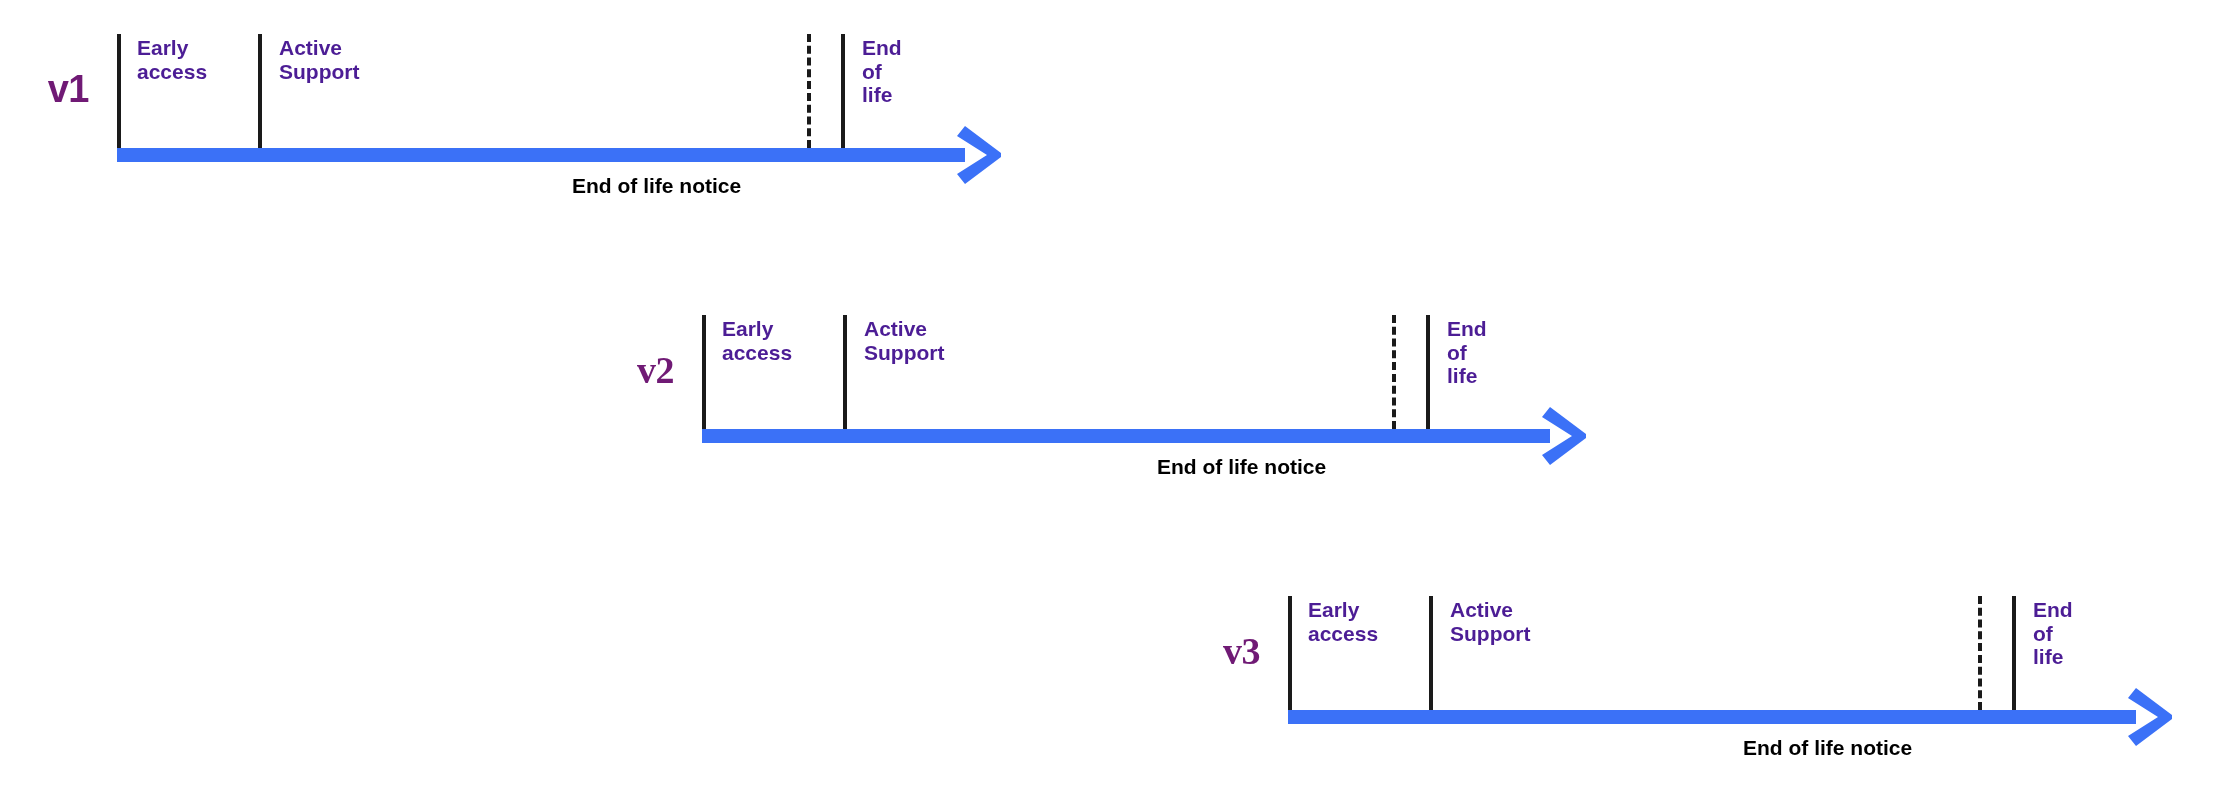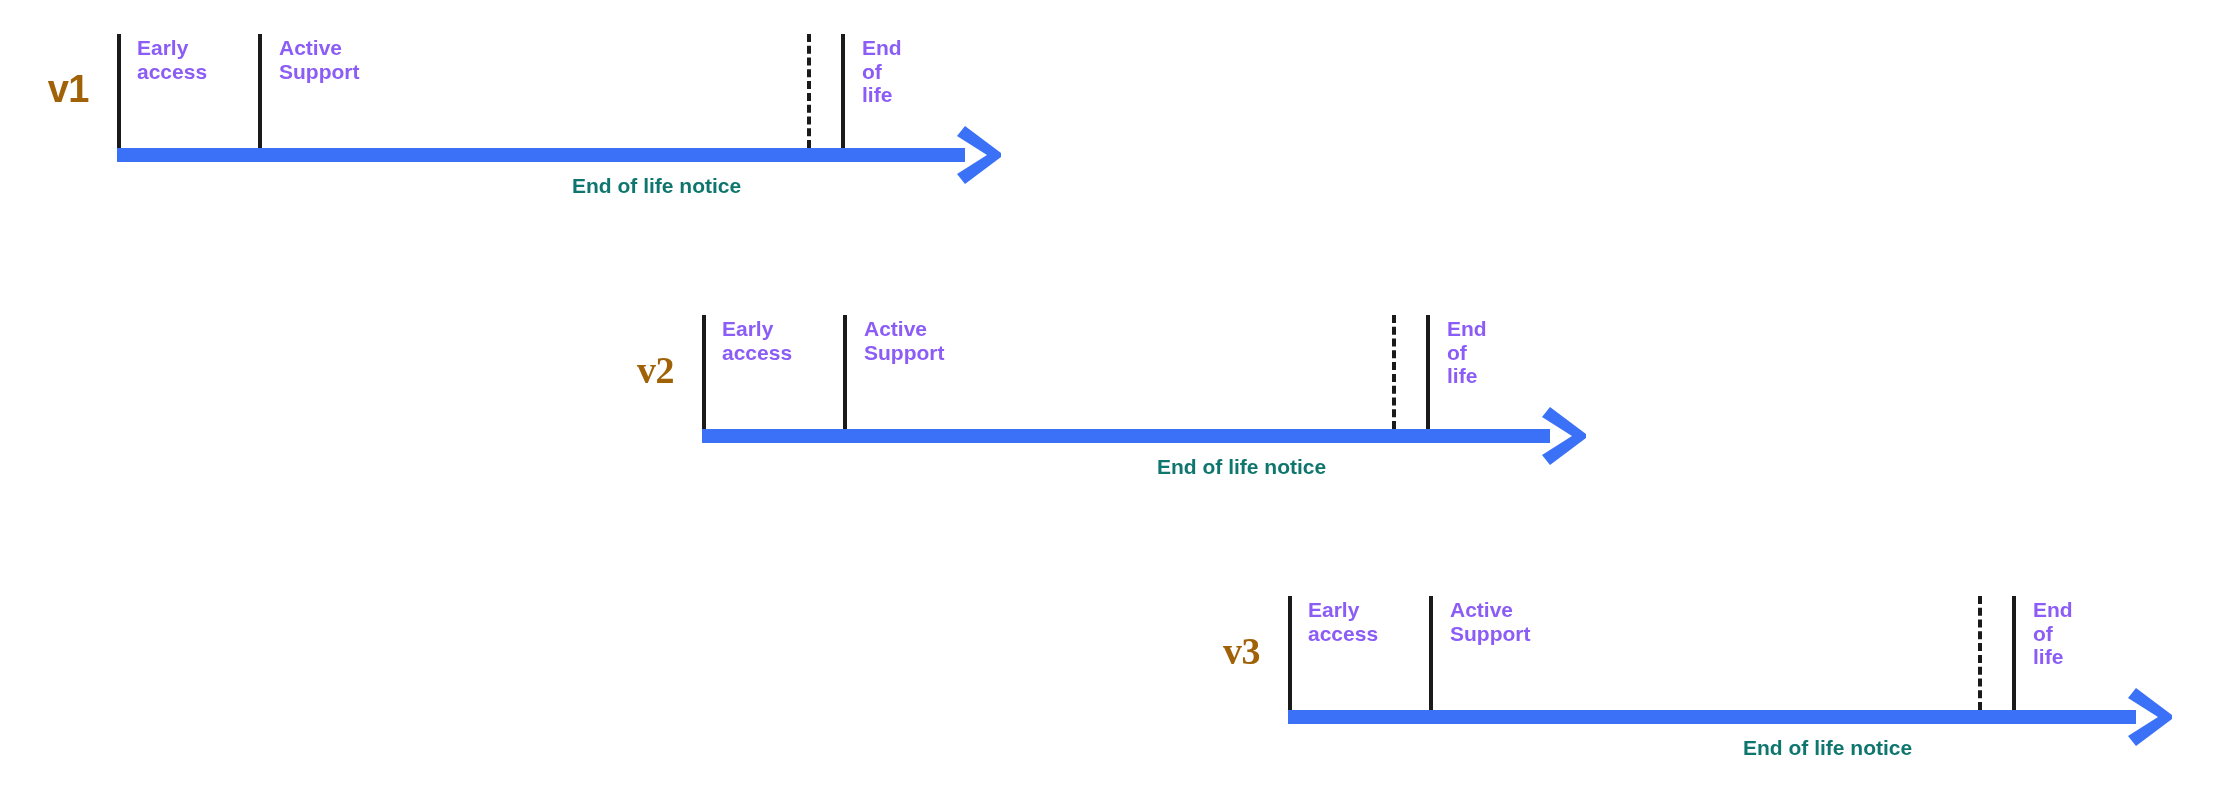--- a/index.html
+++ b/index.html
@@ -25,21 +25,21 @@
     position: absolute;
     left: 0;
     top: 0;
   }
 
   
   .version-label {
     position: absolute;
     font-size: 38px;
     font-weight: bold;
-    color: #a16207;
+    color: #701a75;
     letter-spacing: -0.5px;
     line-height: 1;
     white-space: nowrap;
     text-align: right;
   }
 
   
   .tick {
     position: absolute;
     width: 4px;
@@ -49,42 +49,42 @@
     width: 0;
     background: none;
     border-left: 4px dashed #1a1a1a;
   }
 
   
   .phase-label {
     position: absolute;
     font-size: 21px;
     font-weight: bold;
-    color: #8b5cf6;
+    color: #4c1d95;
     line-height: 1.12;
     white-space: pre-line;
   }
 
   
   .arrow-shaft {
     position: absolute;
     height: 14px;
     background: var(--accent, #3b71f7);
   }
   .arrow-head {
     position: absolute;
     overflow: visible;
   }
 
   
   .notice-label {
     position: absolute;
     font-size: 21px;
     font-weight: bold;
-    color: #0f766e;
+    color: #000000;
     line-height: 1;
     white-space: nowrap;
   }
 </style>
 </head>
 <body>
 
 <div id="canvas">
 
   <div class="timeline-row" style="left:117px; top:148px;">

